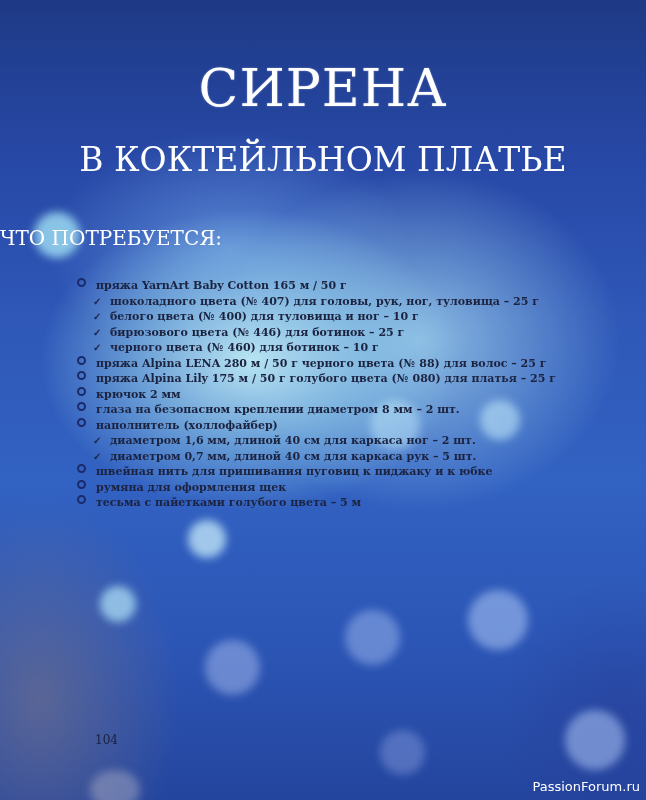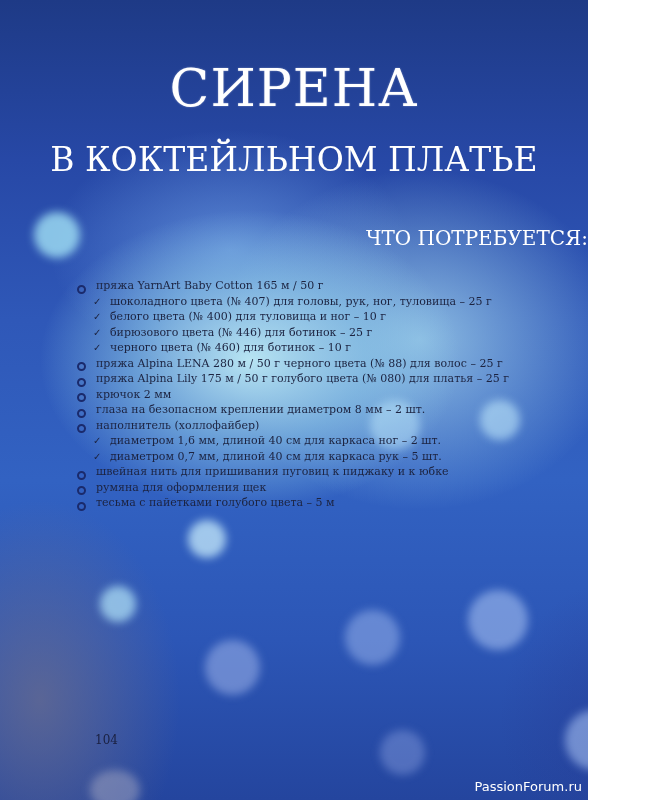--- a/index.html
+++ b/index.html
@@ -1,42 +1,42 @@
 <!DOCTYPE html>
 <html><head>
 <meta charset="utf-8">
 <style>
   html, body { margin:0; padding:0; }
   body { width:646px; height:800px; overflow:hidden; position:relative; font-family:"DejaVu Serif", serif; }
   .page {
-    position:absolute; inset:0; width:588px; height:800px; overflow:hidden;
+    position:absolute; inset:0; width:646px; height:800px; overflow:hidden;
     background:
       radial-gradient(ellipse 210px 150px at 250px 360px, rgba(190,235,245,0.95), rgba(150,210,235,0.55) 55%, rgba(120,170,230,0) 100%),
       radial-gradient(ellipse 200px 170px at 420px 340px, rgba(170,220,240,0.75), rgba(120,170,230,0) 100%),
       radial-gradient(ellipse 180px 120px at 230px 250px, rgba(120,170,235,0.6), rgba(90,140,220,0) 100%),
       radial-gradient(ellipse 140px 200px at 40px 700px, rgba(110,110,140,0.7), rgba(80,90,140,0) 100%),
       radial-gradient(ellipse 120px 140px at 620px 720px, rgba(40,60,150,0.5), rgba(30,50,140,0) 100%),
       linear-gradient(180deg, #1e3a86 0%, #2748a6 20%, #2f58b8 40%, #3262c2 60%, #2c56b6 80%, #24459e 100%);
   }
   .bokeh { position:absolute; border-radius:50%; filter:blur(4px); }
   .title1 {
     position:absolute; left:0; right:0; top:58px; text-align:center;
     color:#ffffff; font-family:"DejaVu Serif", serif; font-size:52px; letter-spacing:1px;
     text-shadow:0 0 2px rgba(255,255,255,0.4);
   }
   .title2 {
     position:absolute; left:0; right:0; top:140px; text-align:center;
     color:#ffffff; font-family:"DejaVu Serif", serif; font-size:33px; letter-spacing:0px;
   }
   .subtitle {
-    position:absolute; left:0; right:0; top:226px; text-align:right;
+    position:absolute; left:0; right:0; top:226px; text-align:left;
     color:#ffffff; font-family:"DejaVu Serif", serif; font-size:20px;
   }
   .list { position:absolute; left:77px; top:278px; width:520px; color:#1c2340; font-size:11px; line-height:15.5px; }
-  .li { display:flex; align-items:flex-end; white-space:nowrap; }
+  .li { display:flex; align-items:flex-start; white-space:nowrap;font-weight:bold; }
   .bullet {
     width:5px; height:5px; border:2px solid #1a2a6c; border-radius:50%;
     margin-right:10px; flex:none; background:transparent;
   }
   .sub { padding-left:16px; }
   .check { width:10px; margin-right:7px; color:#1c2340; font-size:10px; flex:none; }
   .pagenum { position:absolute; left:77px; top:733px; font-size:12px; color:#1a2040;margin-left:18px; }
   .watermark { position:absolute; right:6px; top:779px; font-family:"DejaVu Sans", sans-serif; font-size:13px; color:#ffffff; }
 </style>
 </head>

